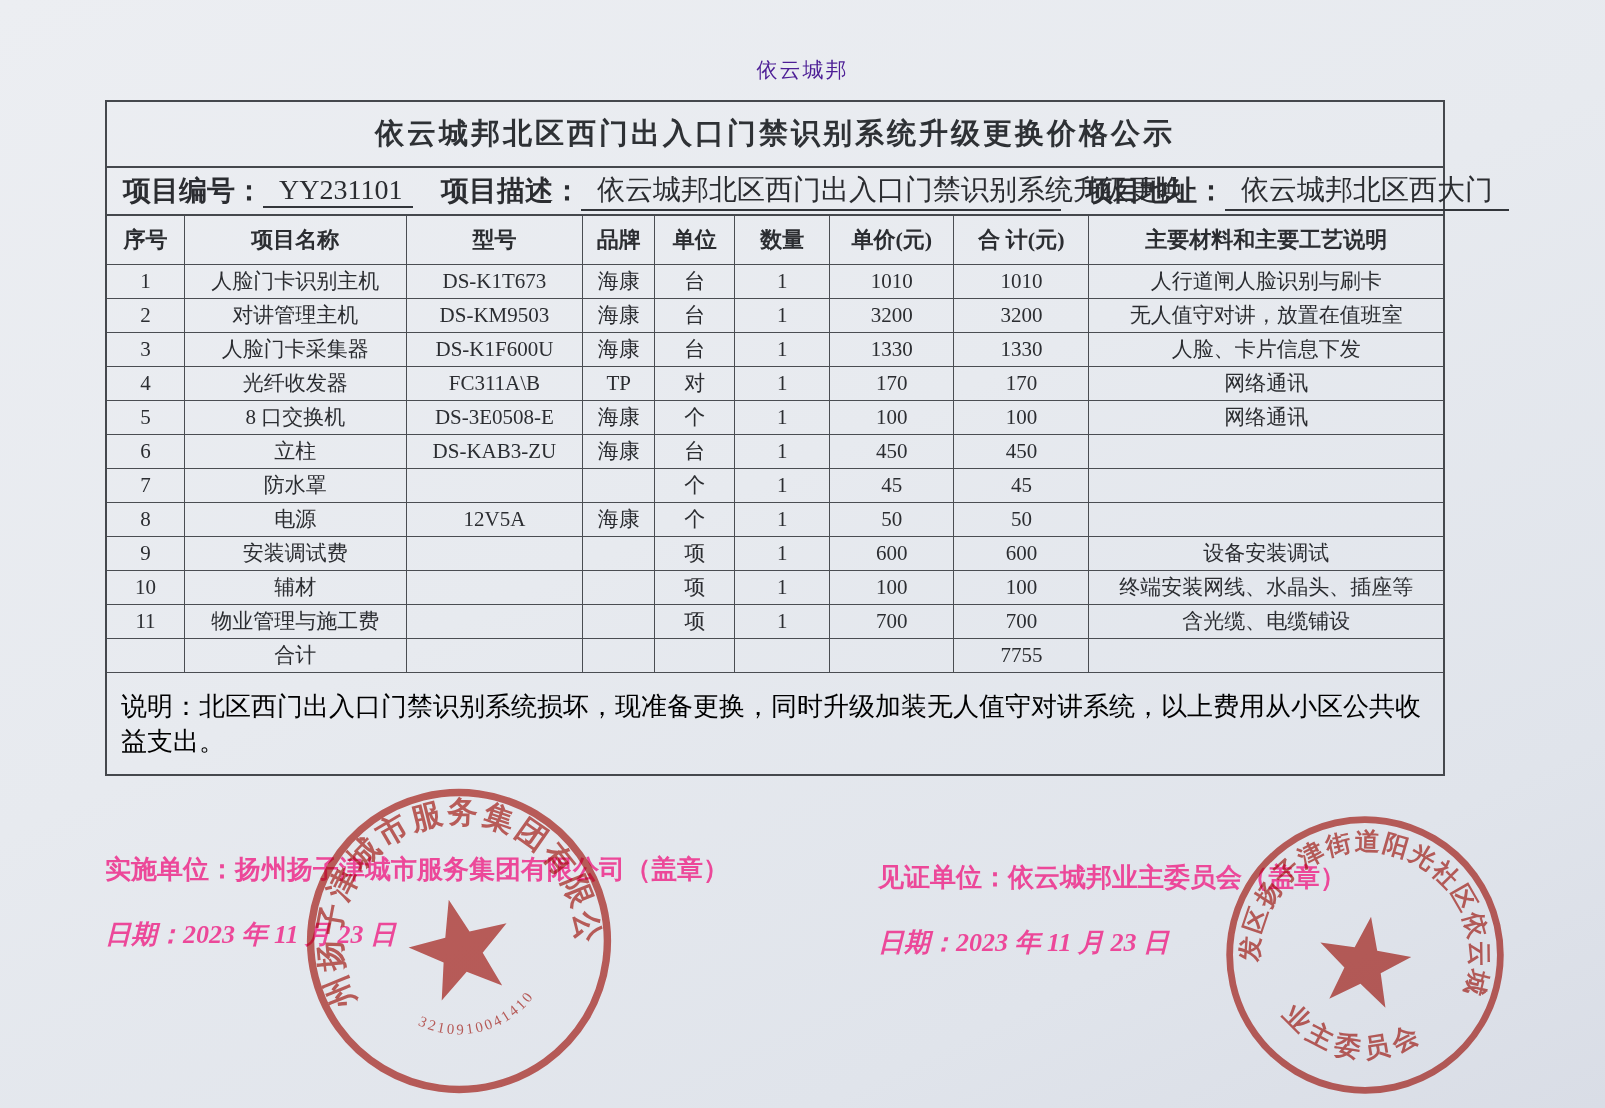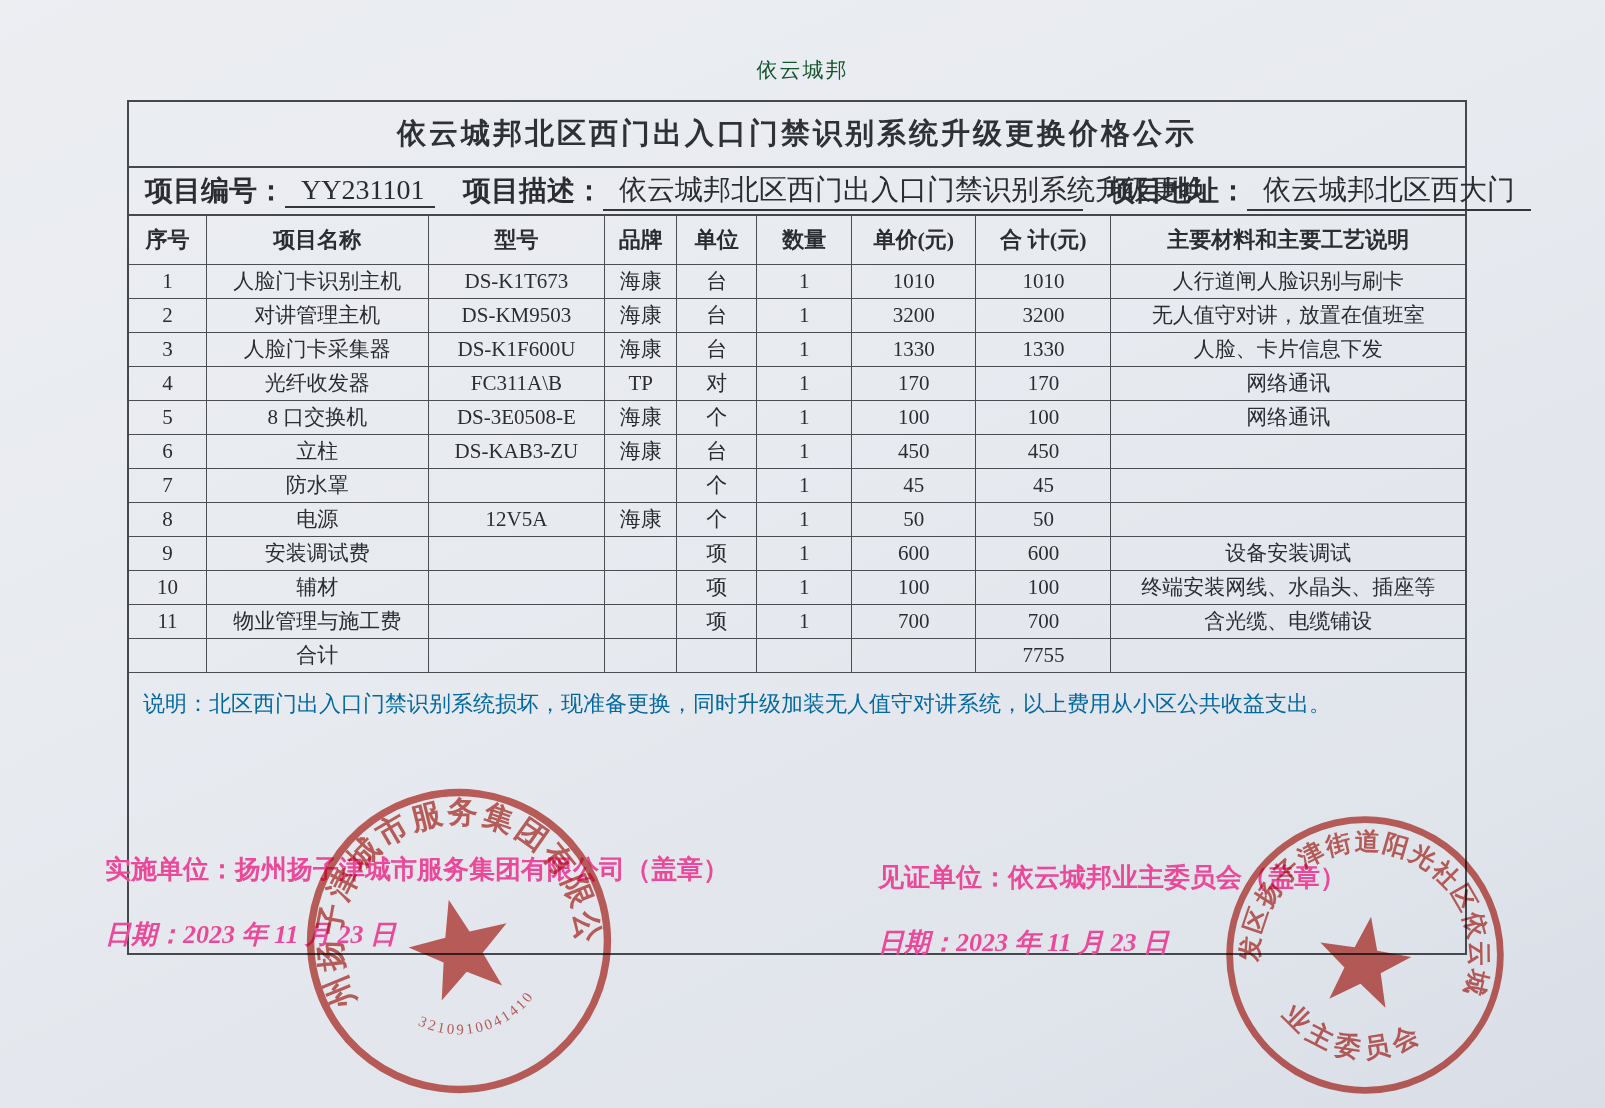--- a/index.html
+++ b/index.html
@@ -6,24 +6,24 @@
   html,body { width:1605px; height:1108px; }
   body {
     position:relative;
     font-family:"Liberation Serif","DejaVu Serif",serif;
     color:#2b2d31;
     background:linear-gradient(155deg,#eceef2 0%,#e7eaef 45%,#e0e4eb 80%,#d9dde6 100%);
     overflow:hidden;
   }
   .brand-header{
     position:absolute; top:56px; left:0; width:100%;
-    text-align:center; font-size:21px; letter-spacing:2px; color:#14532d;
+    text-align:center; font-size:21px; letter-spacing:2px; color:#4c1d95;
   }
   .doc-box{
-    position:absolute; left:127px; top:100px; width:1340px; height:855px;
+    position:absolute; left:105px; top:100px; width:1340px; height:676px;
     border:2px solid #45484d;
   }
   .title-row{
     height:66px; display:flex; align-items:center; justify-content:center;
     font-size:29px; font-weight:600; letter-spacing:3px; color:#2e3135;
     border-bottom:2px solid #45484d;
   }
   .info-row{
     height:48px; display:flex; align-items:center;
     font-size:28px; padding:0 10px; border-bottom:2px solid #45484d;
@@ -40,21 +40,21 @@
     font-size:21px; color:#2b2d31;
   }
   table.items th, table.items td{
     border:1.6px solid #4a4d52; text-align:center; vertical-align:middle;
     padding:0 4px; overflow:hidden; white-space:nowrap; height:34px;
   }
   table.items thead th{ height:48px; font-size:22px; font-weight:600; }
   table.items tr:first-child th{ border-top:none; }
   table.items th:first-child, table.items td:first-child{ border-left:none; }
   table.items th:last-child, table.items td:last-child{ border-right:none;margin-top:42px; }
-  .notes{ padding:12px 14px 0 14px; font-size:22px; color:#0369a1; }
+  .notes{ padding:12px 14px 0 14px; font-size:26px; color:#000000; }
   .notes .note-line1{ margin-top:4px; }
   .notes .note-line2{ margin-top:20px; }
   .footer-block{ position:absolute; font-size:26px; font-weight:600; color:#ec4899; white-space:nowrap; }
   .footer-left{ left:105px; top:852px; }
   .footer-right{ left:878px; top:860px; }
   .footer-line2{ margin-top:30px;font-style:italic; }
   .stamp{
     position:absolute; mix-blend-mode:multiply; opacity:.82;
   }
   .stamp-left{ left:300px; top:782px; width:318px; height:318px; transform:rotate(-14deg); }

